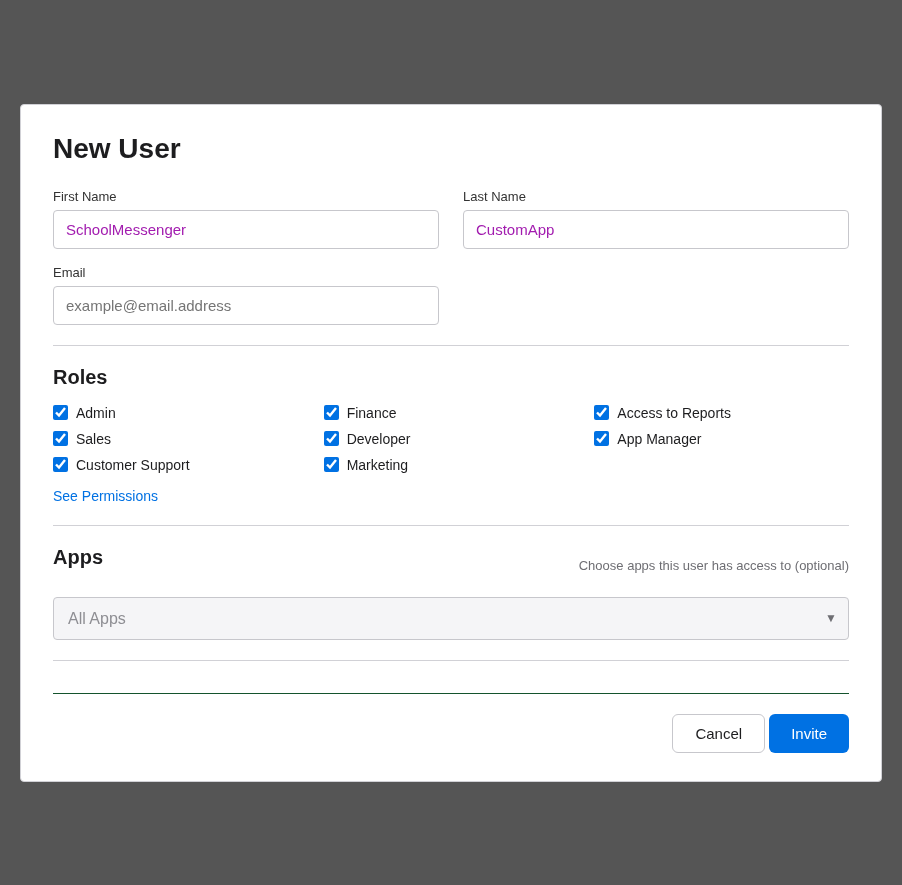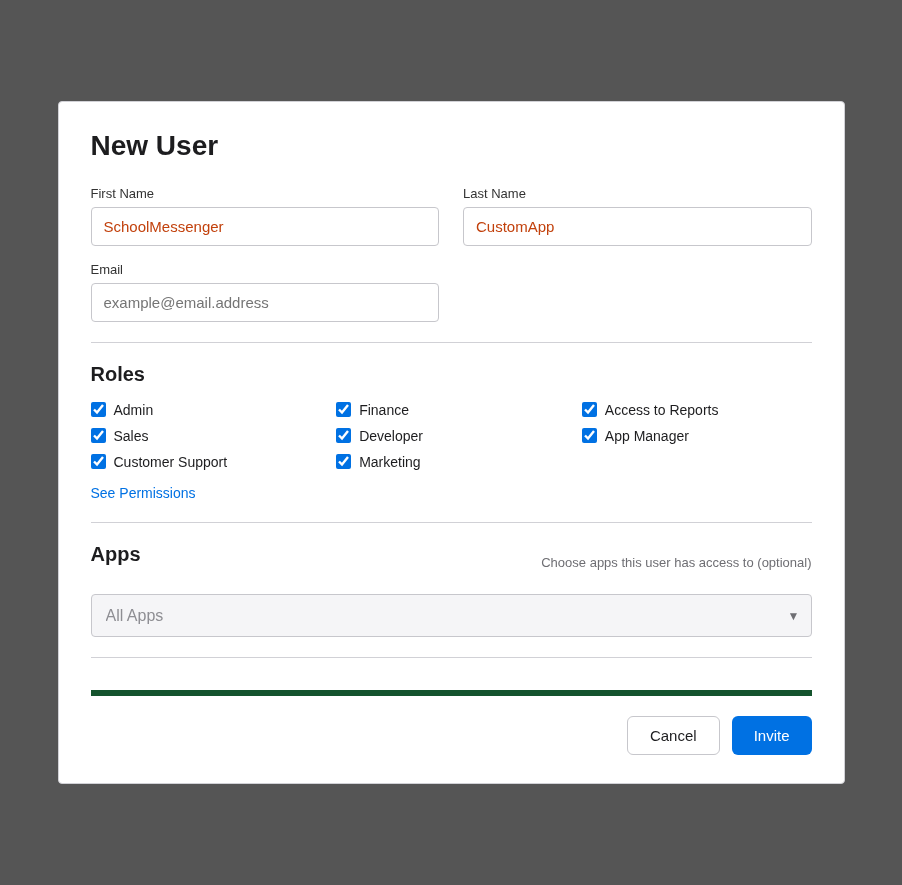--- a/index.html
+++ b/index.html
@@ -14,21 +14,21 @@
       justify-content: center;
       align-items: center;
       min-height: 100vh;
       font-family: -apple-system, BlinkMacSystemFont, 'Segoe UI', Helvetica, Arial, sans-serif;
     }
 
     .modal {
       background: #fff;
       border: 1px solid #d1d1d6;
       border-radius: 4px;
-      width: 787px;
+      width: 862px;
       padding: 28px 32px 28px 32px;
       position: relative;
     }
 
     .page-title {
       font-size: 28px;
       font-weight: 700;
       color: #1d1d1f;
       margin-bottom: 24px;
     }
@@ -58,21 +58,21 @@
       font-size: 13px;
       color: #333;
       margin-bottom: 6px;
     }
 
     .form-input {
       border: 1px solid #c7c7cc;
       border-radius: 4px;
       padding: 10px 12px;
       font-size: 15px;
-      color: #c2410c;
+      color: #a21caf;
       outline: none;
       background: #fff;
     }
 
     .divider {
       border: none;
       border-top: 1px solid #d1d1d6;
       margin: 20px 0;
     }
 
@@ -176,24 +176,24 @@
     .learn-more-link {
       color: #0071e3;
       text-decoration: none;
       font-size: 14px;
       margin-left: 4px;
     }
 
     .footer-buttons {
       display: flex;
       justify-content: flex-end;
-      gap: 12px;
+      gap: 4px;
       margin-top: 32px;
       padding-top: 20px;
-      border-top: 6px solid #14532d;
+      border-top: 1px solid #14532d;
     }
 
     .btn-cancel {
       padding: 10px 22px;
       font-size: 15px;
       border: 1px solid #c7c7cc;
       border-radius: 6px;
       background: #fff;
       color: #1d1d1f;
       cursor: pointer;

